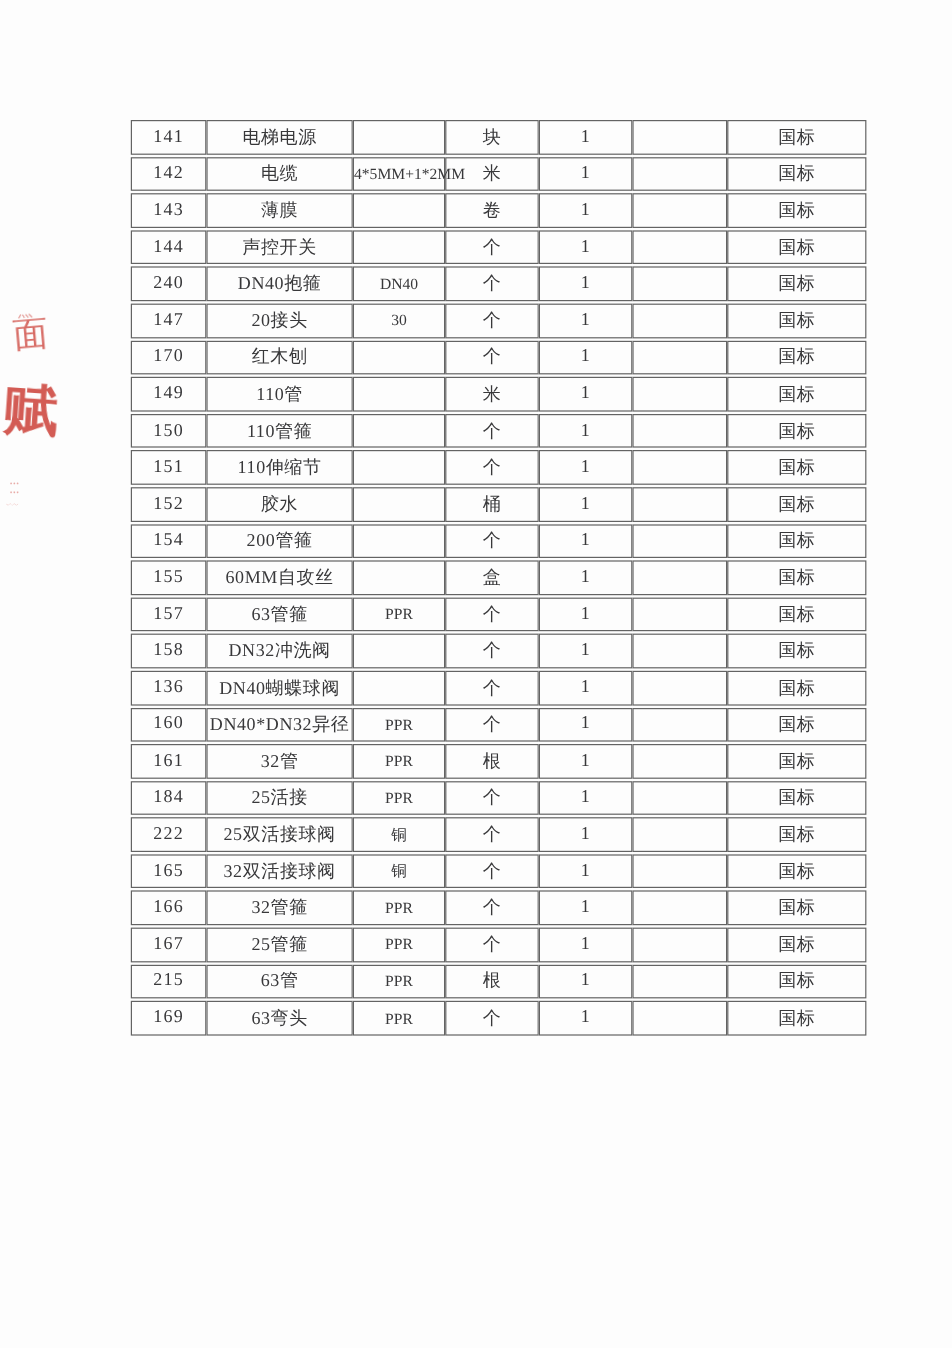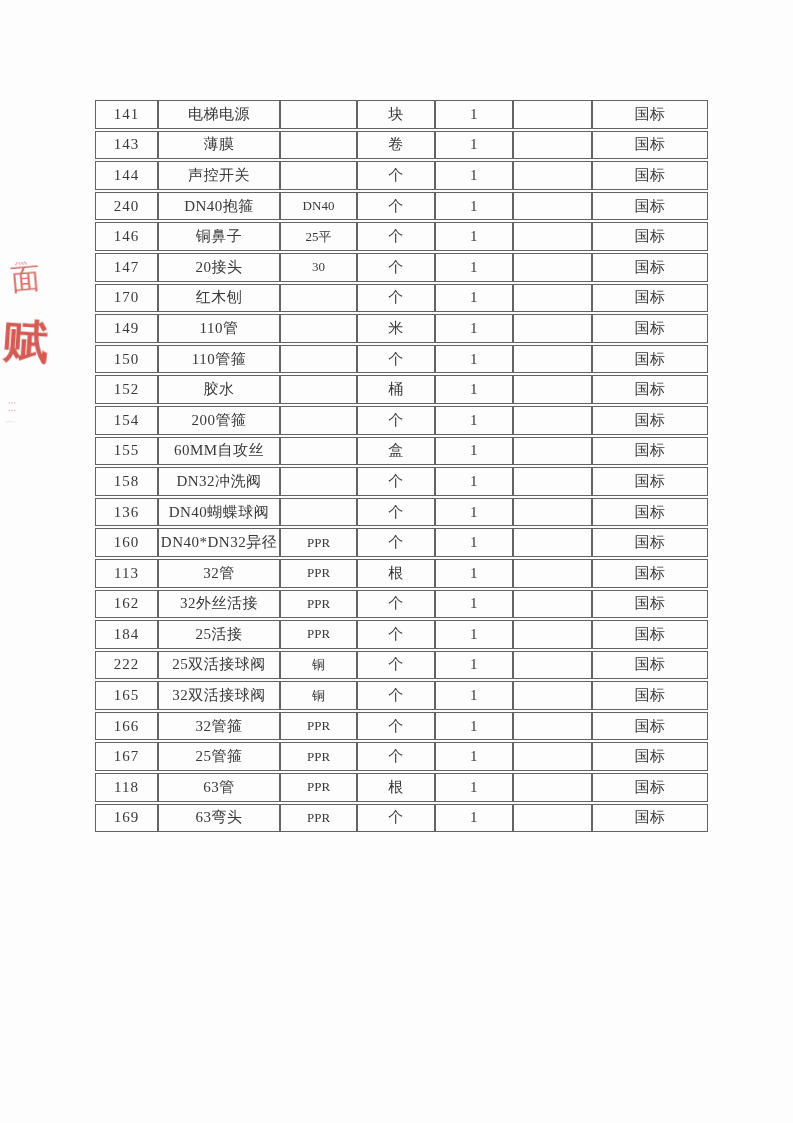--- a/index.html
+++ b/index.html
@@ -9,21 +9,21 @@
     font-family:"Liberation Serif","DejaVu Serif",serif;
     overflow:hidden;position:relative;
   }
   .page{
     position:absolute;inset:0;
     background:#fdfdfd;
     overflow:hidden;
   }
   
   table.mat{
-    position:absolute;left:79px;top:98px;
+    position:absolute;left:93px;top:98px;
     width:613px;
     border-collapse:separate;
     border-spacing:0 2px;
     table-layout:fixed;
     padding-left:16px;
   }
   table.mat td{
     border:1.5px solid #636363;
     height:26.6px;
     padding:0;
@@ -79,20 +79,29 @@
         <tr>
           <td class="c-serial">141</td>
           <td class="c-name">电梯电源</td>
           <td class="c-spec"></td>
           <td class="c-unit">块</td>
           <td class="c-qty">1</td>
           <td class="c-blank"></td>
           <td class="c-standard">国标</td>
         </tr>
         <tr>
+          <td class="c-serial">142</td>
+          <td class="c-name">电缆</td>
+          <td class="c-spec">4*5MM+1*2MM</td>
+          <td class="c-unit">米</td>
+          <td class="c-qty">1</td>
+          <td class="c-blank"></td>
+          <td class="c-standard">国标</td>
+        </tr>
+        <tr>
           <td class="c-serial">143</td>
           <td class="c-name">薄膜</td>
           <td class="c-spec"></td>
           <td class="c-unit">卷</td>
           <td class="c-qty">1</td>
           <td class="c-blank"></td>
           <td class="c-standard">国标</td>
         </tr>
         <tr>
           <td class="c-serial">144</td>
@@ -106,29 +115,20 @@
         <tr>
           <td class="c-serial">240</td>
           <td class="c-name">DN40抱箍</td>
           <td class="c-spec">DN40</td>
           <td class="c-unit">个</td>
           <td class="c-qty">1</td>
           <td class="c-blank"></td>
           <td class="c-standard">国标</td>
         </tr>
         <tr>
-          <td class="c-serial">146</td>
-          <td class="c-name">铜鼻子</td>
-          <td class="c-spec">25平</td>
-          <td class="c-unit">个</td>
-          <td class="c-qty">1</td>
-          <td class="c-blank"></td>
-          <td class="c-standard">国标</td>
-        </tr>
-        <tr>
           <td class="c-serial">147</td>
           <td class="c-name">20接头</td>
           <td class="c-spec">30</td>
           <td class="c-unit">个</td>
           <td class="c-qty">1</td>
           <td class="c-blank"></td>
           <td class="c-standard">国标</td>
         </tr>
         <tr>
           <td class="c-serial">170</td>
@@ -151,20 +151,29 @@
         <tr>
           <td class="c-serial">150</td>
           <td class="c-name">110管箍</td>
           <td class="c-spec"></td>
           <td class="c-unit">个</td>
           <td class="c-qty">1</td>
           <td class="c-blank"></td>
           <td class="c-standard">国标</td>
         </tr>
         <tr>
+          <td class="c-serial">151</td>
+          <td class="c-name">110伸缩节</td>
+          <td class="c-spec"></td>
+          <td class="c-unit">个</td>
+          <td class="c-qty">1</td>
+          <td class="c-blank"></td>
+          <td class="c-standard">国标</td>
+        </tr>
+        <tr>
           <td class="c-serial">152</td>
           <td class="c-name">胶水</td>
           <td class="c-spec"></td>
           <td class="c-unit">桶</td>
           <td class="c-qty">1</td>
           <td class="c-blank"></td>
           <td class="c-standard">国标</td>
         </tr>
         <tr>
           <td class="c-serial">154</td>
@@ -178,20 +187,29 @@
         <tr>
           <td class="c-serial">155</td>
           <td class="c-name">60MM自攻丝</td>
           <td class="c-spec"></td>
           <td class="c-unit">盒</td>
           <td class="c-qty">1</td>
           <td class="c-blank"></td>
           <td class="c-standard">国标</td>
         </tr>
         <tr>
+          <td class="c-serial">157</td>
+          <td class="c-name">63管箍</td>
+          <td class="c-spec">PPR</td>
+          <td class="c-unit">个</td>
+          <td class="c-qty">1</td>
+          <td class="c-blank"></td>
+          <td class="c-standard">国标</td>
+        </tr>
+        <tr>
           <td class="c-serial">158</td>
           <td class="c-name">DN32冲洗阀</td>
           <td class="c-spec"></td>
           <td class="c-unit">个</td>
           <td class="c-qty">1</td>
           <td class="c-blank"></td>
           <td class="c-standard">国标</td>
         </tr>
         <tr>
           <td class="c-serial">136</td>
@@ -205,33 +223,24 @@
         <tr>
           <td class="c-serial">160</td>
           <td class="c-name">DN40*DN32异径</td>
           <td class="c-spec">PPR</td>
           <td class="c-unit">个</td>
           <td class="c-qty">1</td>
           <td class="c-blank"></td>
           <td class="c-standard">国标</td>
         </tr>
         <tr>
-          <td class="c-serial">113</td>
+          <td class="c-serial">161</td>
           <td class="c-name">32管</td>
           <td class="c-spec">PPR</td>
           <td class="c-unit">根</td>
-          <td class="c-qty">1</td>
-          <td class="c-blank"></td>
-          <td class="c-standard">国标</td>
-        </tr>
-        <tr>
-          <td class="c-serial">162</td>
-          <td class="c-name">32外丝活接</td>
-          <td class="c-spec">PPR</td>
-          <td class="c-unit">个</td>
           <td class="c-qty">1</td>
           <td class="c-blank"></td>
           <td class="c-standard">国标</td>
         </tr>
         <tr>
           <td class="c-serial">184</td>
           <td class="c-name">25活接</td>
           <td class="c-spec">PPR</td>
           <td class="c-unit">个</td>
           <td class="c-qty">1</td>
@@ -268,21 +277,21 @@
         <tr>
           <td class="c-serial">167</td>
           <td class="c-name">25管箍</td>
           <td class="c-spec">PPR</td>
           <td class="c-unit">个</td>
           <td class="c-qty">1</td>
           <td class="c-blank"></td>
           <td class="c-standard">国标</td>
         </tr>
         <tr>
-          <td class="c-serial">118</td>
+          <td class="c-serial">215</td>
           <td class="c-name">63管</td>
           <td class="c-spec">PPR</td>
           <td class="c-unit">根</td>
           <td class="c-qty">1</td>
           <td class="c-blank"></td>
           <td class="c-standard">国标</td>
         </tr>
         <tr>
           <td class="c-serial">169</td>
           <td class="c-name">63弯头</td>

